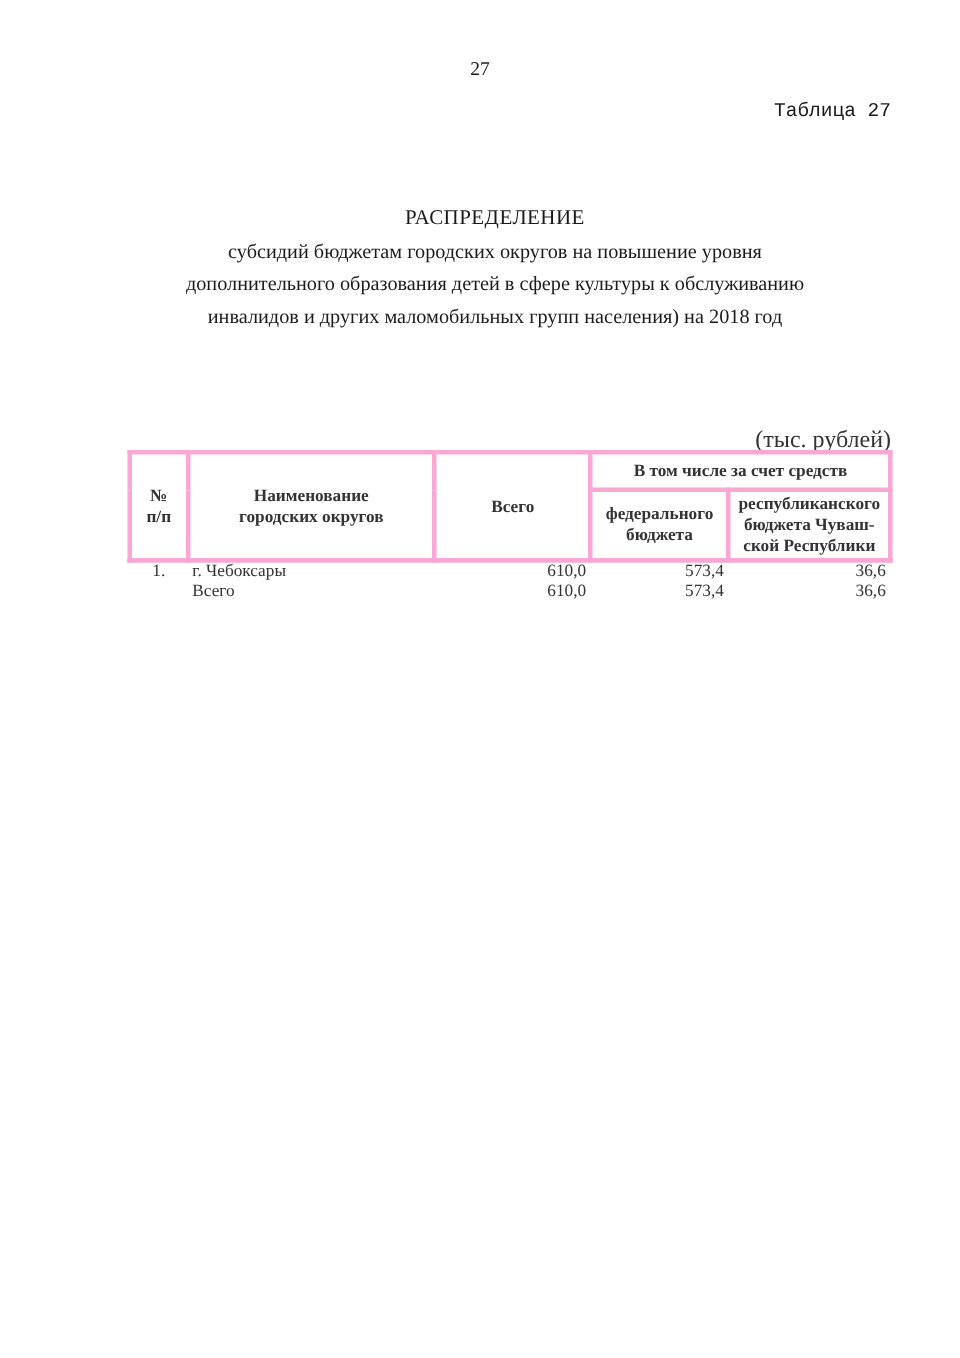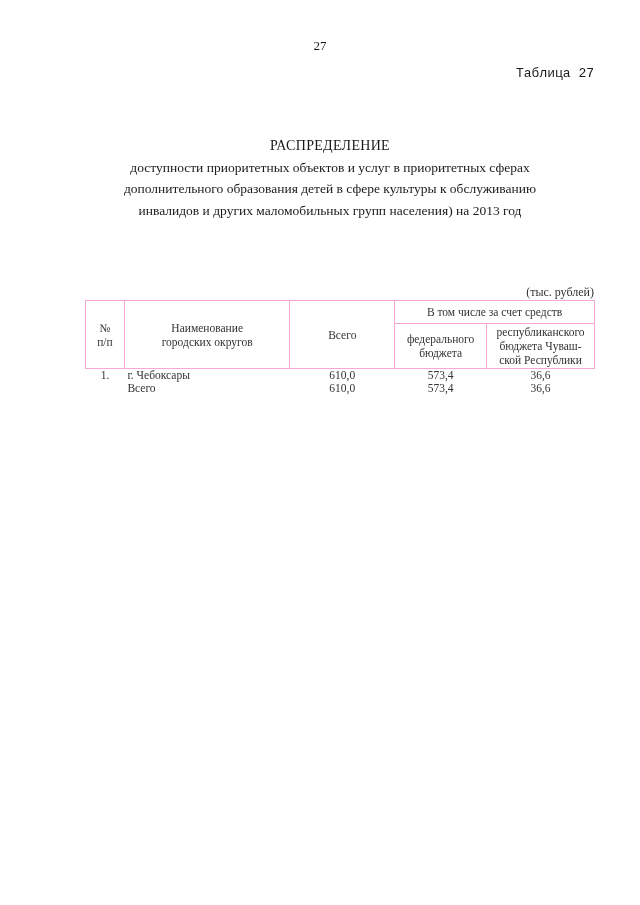--- a/index.html
+++ b/index.html
@@ -3,43 +3,43 @@
   <meta charset="utf-8">
   <style>
     html, body { margin: 0; padding: 0; background: #ffffff; }
     body { width: 640px; height: 905px; position: relative; overflow: hidden;
       font-family: "Liberation Serif", "DejaVu Serif", serif; color: #1a1a1a; }
     .page-number { position: absolute; top: 38px; left: 0; width: 640px; text-align: center; font-size: 13px; }
     .table-label { position: absolute; top: 66px; right: 46px; font-size: 13px; font-family: Liberation Mono, monospace; }
     .title-block { position: absolute; top: 104px; left: 60px; width: 540px; text-align: center;
       font-weight: normal; font-size: 13.5px; line-height: 21.5px; margin-top: 31px; }
     .title-block .title-main { font-size: 14px; letter-spacing: 0.3px; }
-    .units { position: absolute; top: 285px; right: 46px; font-size: 12px; color: #333; }
+    .units { position: absolute; top: 285px; right: 46px; font-size: 16px; color: #333; }
     table { position: absolute; top: 300px; left: 85px; width: 510px; border-collapse: collapse;
       font-size: 11.5px; color: #333; }
-    th { border: 1px solid #f9a8d4; font-weight: normal; text-align: center; vertical-align: middle;
+    th { border: 3px solid #f9a8d4; font-weight: bold; text-align: center; vertical-align: middle;
       padding: 1px 2px; line-height: 14px; }
     .h1 th { height: 20px; }
     .h2 th { height: 42px; }
     td { padding: 0 3px; line-height: 13px; height: 13px; }
-    td.num { text-align: center; }
+    td.num { text-align: right; }
     td.idx { text-align: center; }
     td.name { text-align: left; }
   </style>
 </head>
 <body>
 
 <div class="page-number">27</div>
 <div class="table-label">Таблица 27</div>
 
 <div class="title-block">
   <div class="title-main">РАСПРЕДЕЛЕНИЕ</div>
-  <div>доступности приоритетных объектов и услуг в приоритетных сферах</div>
+  <div>субсидий бюджетам городских округов на повышение уровня</div>
   <div>дополнительного образования детей в сфере культуры к обслуживанию</div>
-  <div>инвалидов и других маломобильных групп населения) на 2013 год</div>
+  <div>инвалидов и других маломобильных групп населения) на 2018 год</div>
 </div>
 
 <div class="units">(тыс. рублей)</div>
 
 <table>
   <colgroup>
     <col style="width:39px">
     <col style="width:166px">
     <col style="width:105px">
     <col style="width:92px">

